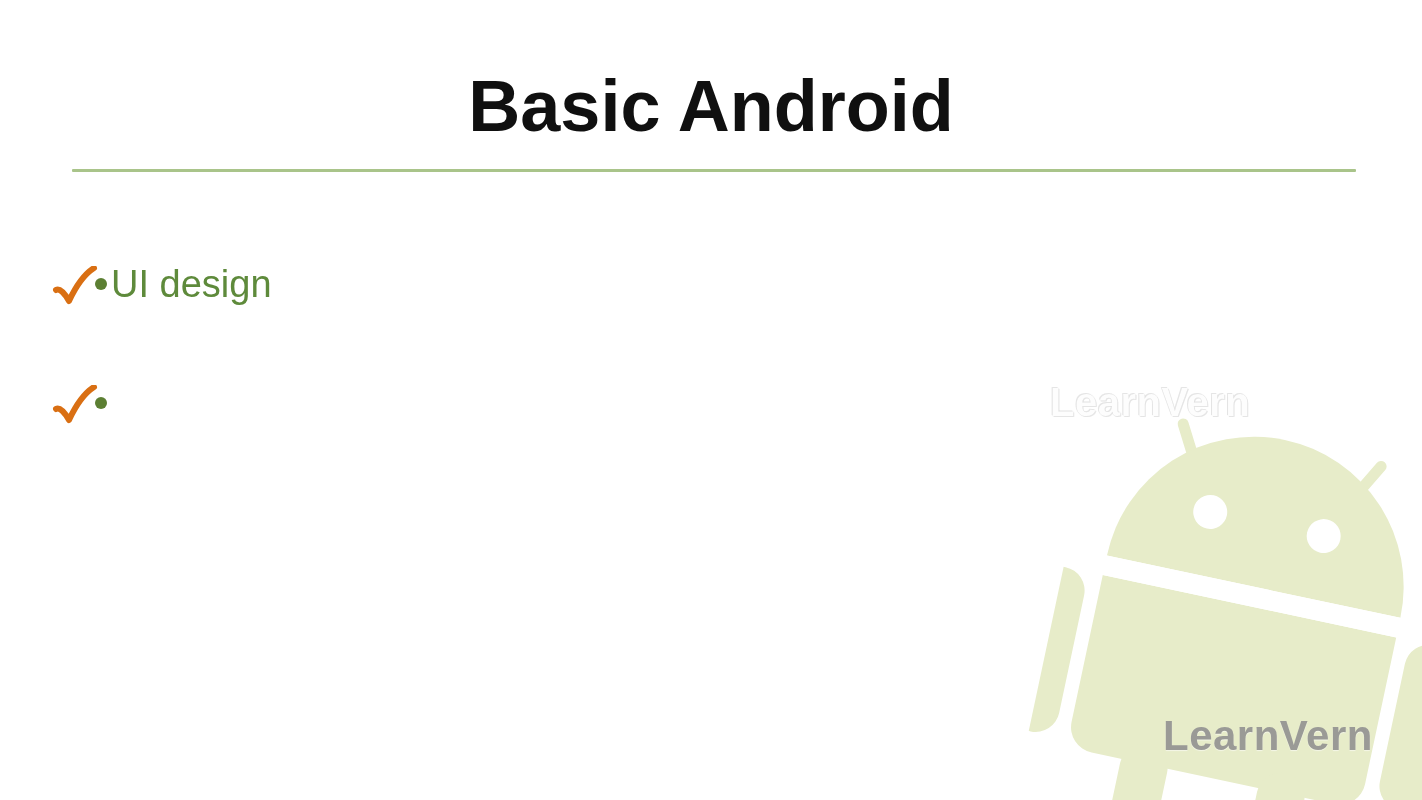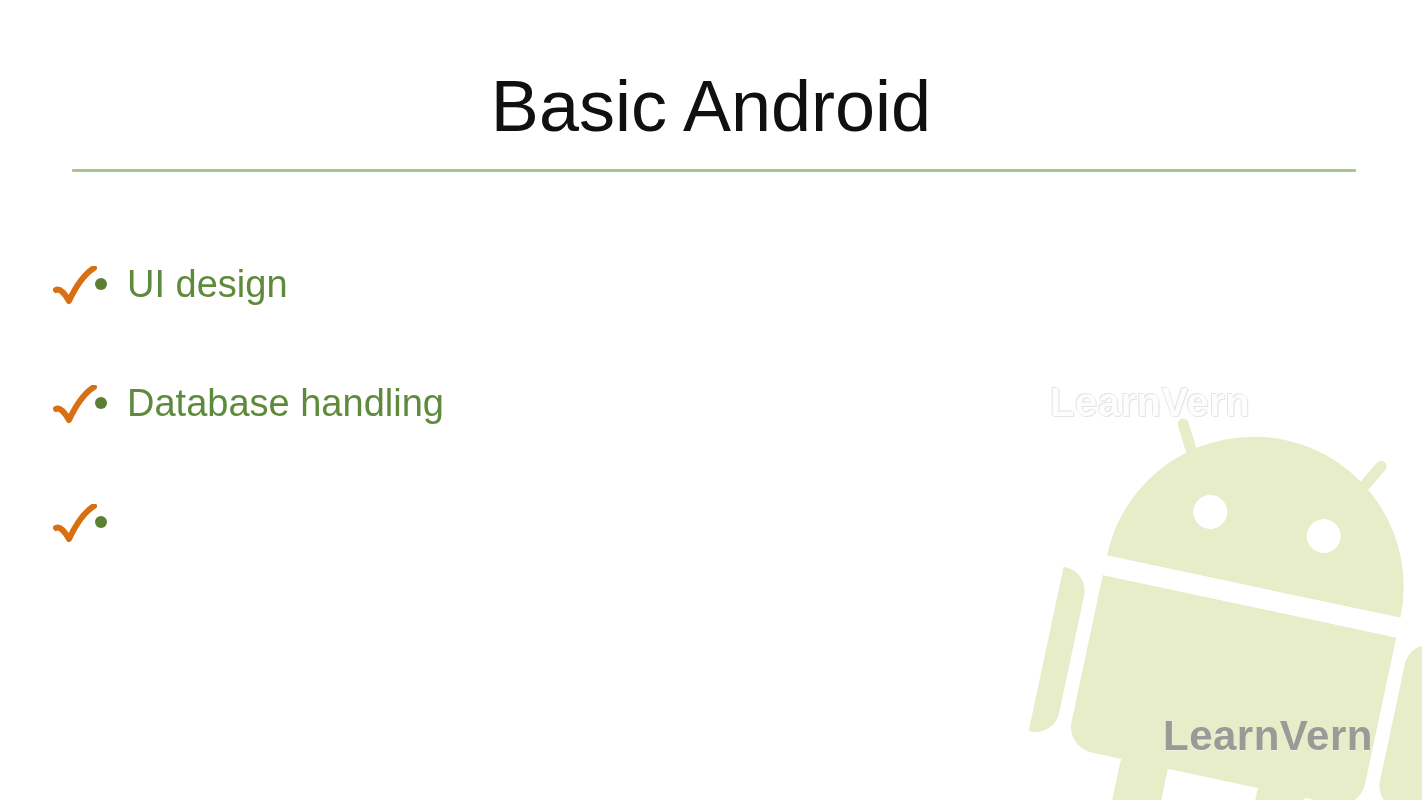--- a/index.html
+++ b/index.html
@@ -20,21 +20,21 @@
   }
 
   
   .slide-title {
     position: absolute;
     left: 0;
     top: 70px;
     width: 1422px;
     text-align: center;
     font-size: 72px;
-    font-weight: 400;
+    font-weight: 700;
     line-height: 1.0;
     color: #101010;
     letter-spacing: 0px;
     white-space: nowrap;
   }
 
   .title-rule {
     position: absolute;
     left: 72px;
     top: 169px;
@@ -66,21 +66,21 @@
     position: absolute;
     left: 43px;
     top: 16px;
     width: 12px;
     height: 12px;
     border-radius: 50%;
     background: #5C7F33;
   }
   .bullet-text {
     position: absolute;
-    left: 75px;
+    left: 59px;
     top: 0px;
     font-size: 38px;
     font-weight: 400;
     line-height: 44px;
     color: #5E8A3B;
     white-space: nowrap;
   }
 
   
   .watermark {
@@ -142,29 +142,20 @@
     <div class="bullet-item">
       <span class="check-icon">
         <svg viewBox="0 0 48 44" xmlns="http://www.w3.org/2000/svg">
           <path d="M4 24 C8 22 13 28 17 35 C24 20 31 9 42 2" fill="none" stroke="#D96F13" stroke-width="6" stroke-linecap="round" stroke-linejoin="round"></path>
         </svg>
       </span>
       <span class="bullet-dot"></span>
       <span class="bullet-text">UI design</span>
     </div>
 
-    <div class="bullet-item">
-      <span class="check-icon">
-        <svg viewBox="0 0 48 44" xmlns="http://www.w3.org/2000/svg">
-          <path d="M4 24 C8 22 13 28 17 35 C24 20 31 9 42 2" fill="none" stroke="#D96F13" stroke-width="6" stroke-linecap="round" stroke-linejoin="round"></path>
-        </svg>
-      </span>
-      <span class="bullet-dot"></span>
-      <span class="bullet-text">Database handling</span>
-    </div>
 
     <div class="bullet-item">
       <span class="check-icon">
         <svg viewBox="0 0 48 44" xmlns="http://www.w3.org/2000/svg">
           <path d="M4 24 C8 22 13 28 17 35 C24 20 31 9 42 2" fill="none" stroke="#D96F13" stroke-width="6" stroke-linecap="round" stroke-linejoin="round"></path>
         </svg>
       </span>
       <span class="bullet-dot"></span>
     </div>
 

